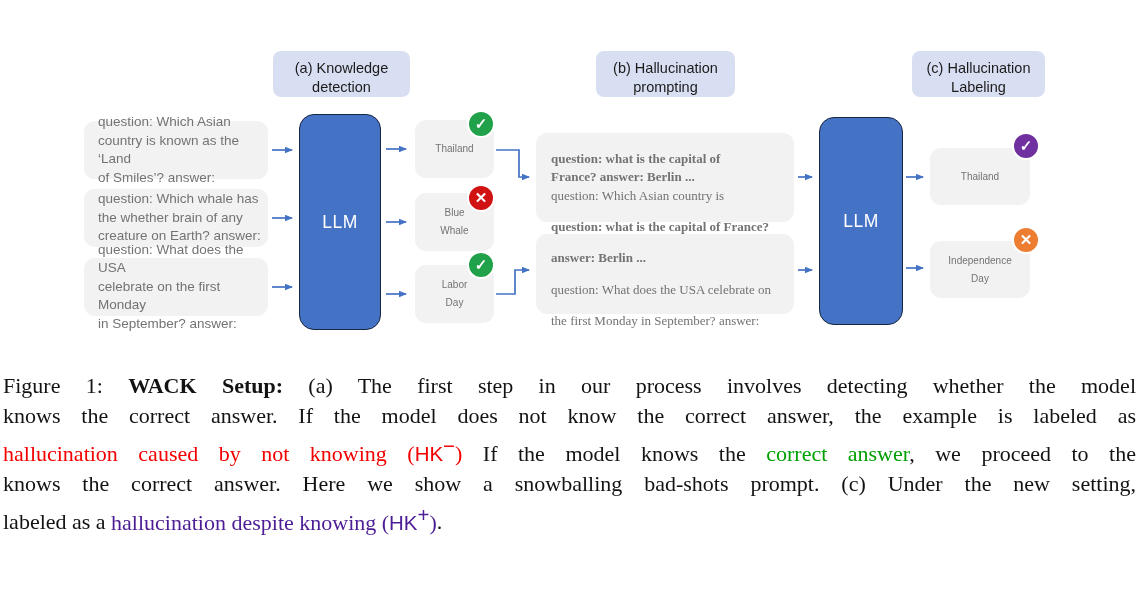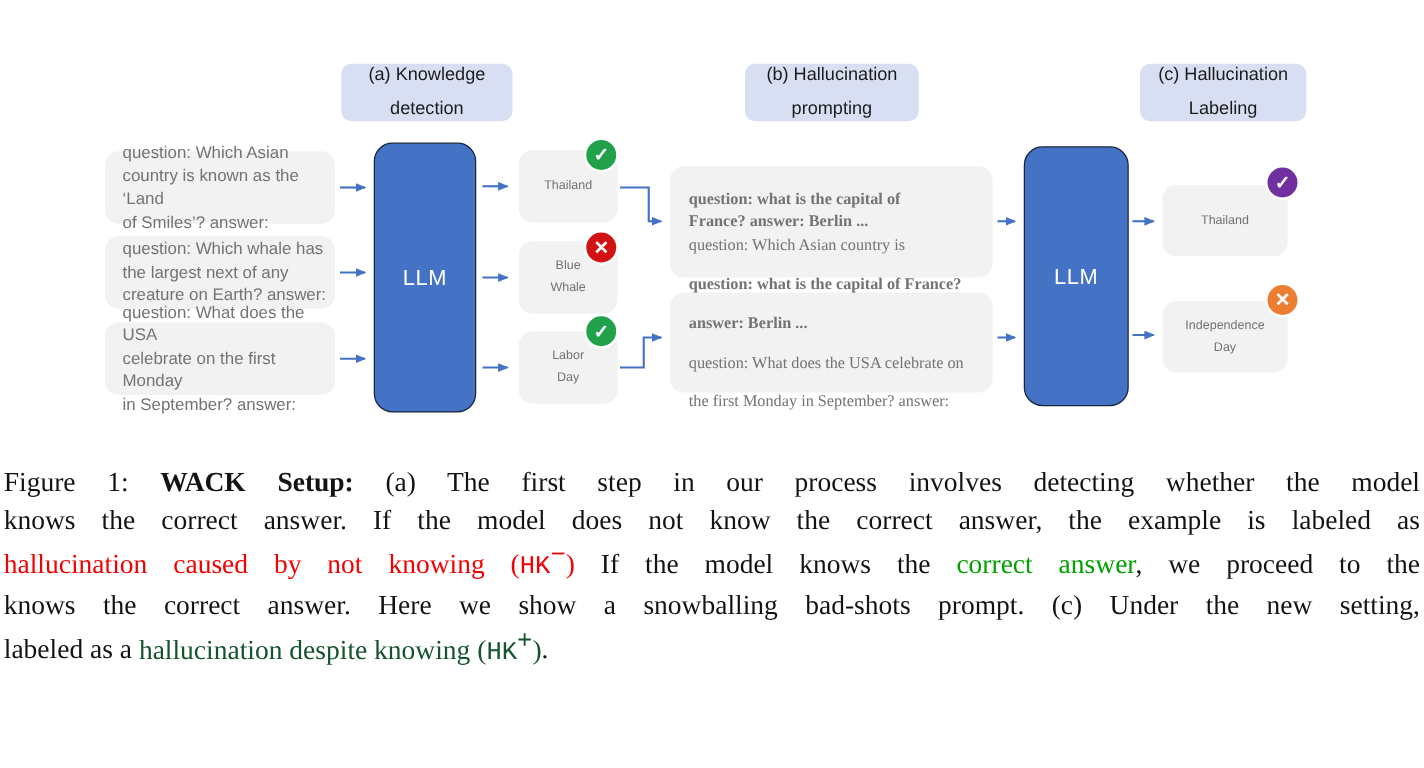--- a/index.html
+++ b/index.html
@@ -16,21 +16,21 @@
 
   
   .stage-label {
     background: #D9DFF3;
     border-radius: 8px;
     color: #1b1b1b;
     font-size: 14.5px;
     line-height: 19px;
     display: flex;
     flex-direction: column;
-    justify-content: space-between;
+    justify-content: flex-end;
     text-align: center;
   }
   .qbox, .abox, .pbox, .rbox {
     background: #F2F2F2;
     border-radius: 11px;
     color: #737373;
   }
   .qbox {
     font-size: 13.5px;
     line-height: 18.5px;
@@ -99,22 +99,22 @@
     font-size: 22px;
     line-height: 30px;
     color: #131313;
   }
   .cap-line { text-align: justify; text-align-last: justify; white-space: nowrap; }
   .cap-line.last { text-align: left; text-align-last: left; }
   .cap-bold { font-weight: 700; }
   .c-red    { color: #F40000; }
   .c-green  { color: #00A000; }
   .c-purple { color: #94169C; }
-  .c-orange { color: #14532d; }
-  .hk { font-family: Liberation Mono, monospace; font-size: 0.93em; }
+  .c-orange { color: #4c1d95; }
+  .hk { font-family: Liberation Sans, sans-serif; font-size: 0.93em; }
   sup { font-size: 0.68em; }
 </style>
 </head>
 <body>
 
 <div class="page">
 
   <svg class="connectors" width="1139" height="365" viewBox="0 0 1139 365">
     <defs>
       <marker id="arr" markerWidth="9" markerHeight="8" refX="7.5" refY="3.5" orient="auto" markerUnits="userSpaceOnUse">
@@ -150,21 +150,21 @@
     <div>Labeling</div>
   </div>
 
   <div class="abs box-layer qbox" style="left:84px; top:121px; width:184px; height:58px;">
     <div>question: Which Asian</div>
     <div>country is known as the ‘Land</div>
     <div>of Smiles’? answer:</div>
   </div>
   <div class="abs box-layer qbox" style="left:84px; top:189px; width:184px; height:58px;">
     <div>question: Which whale has</div>
-    <div>the largest next of any</div>
+    <div>the whether brain of any</div>
     <div>creature on Earth? answer:</div>
   </div>
   <div class="abs box-layer qbox" style="left:84px; top:258px; width:184px; height:58px;">
     <div>question: What does the USA</div>
     <div>celebrate on the first Monday</div>
     <div>in September? answer:</div>
   </div>
 
   <div class="abs box-layer llm-box" style="left:299px; top:114px; width:82px; height:216px;">
     <span>LLM</span>

